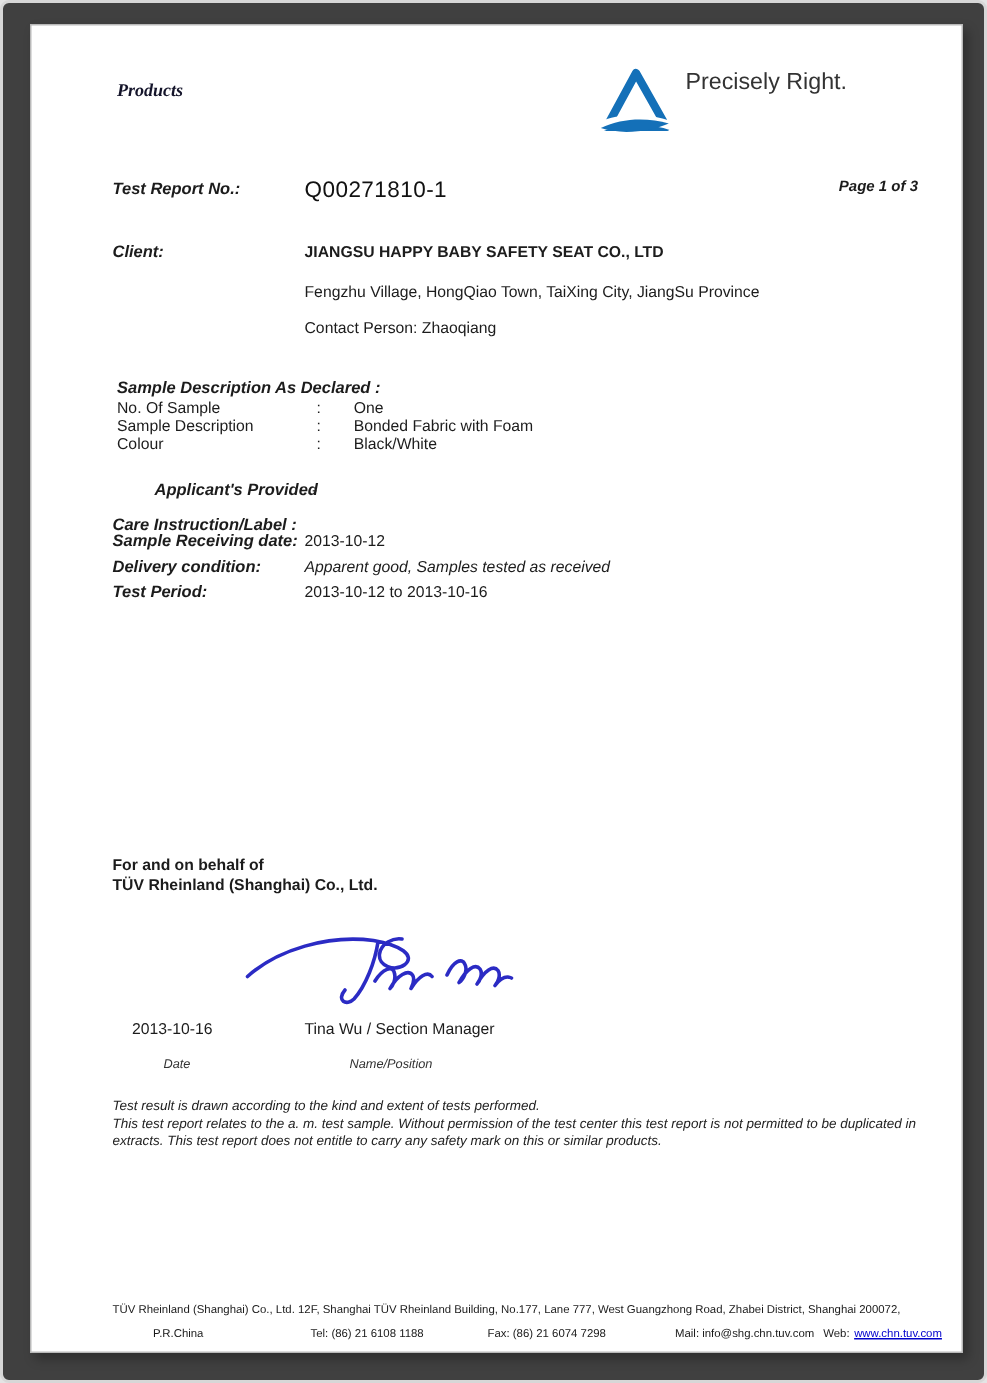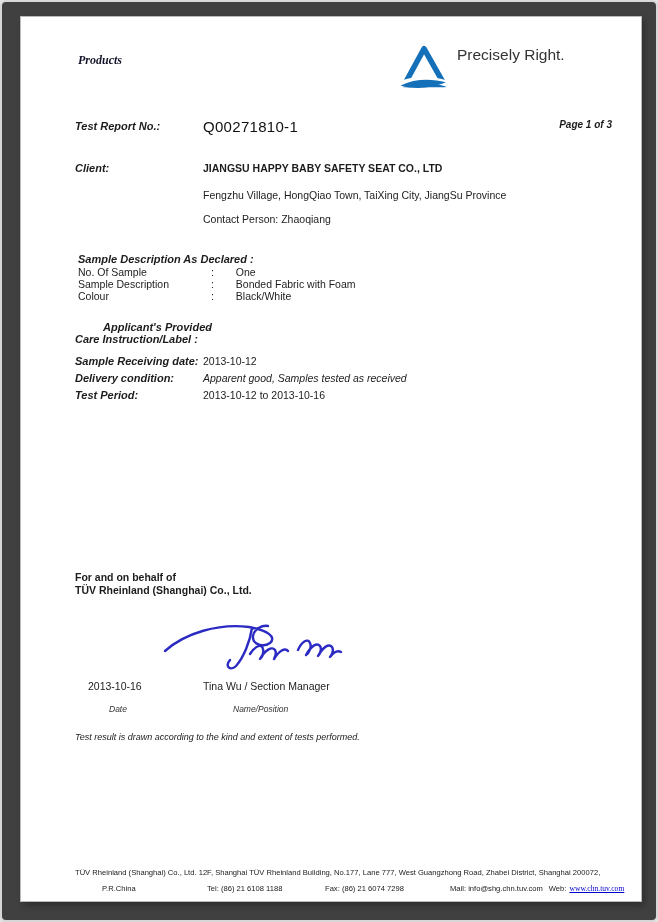--- a/index.html
+++ b/index.html
@@ -47,21 +47,21 @@
 
   .field-label { font-size: 11px; font-weight: bold; font-style: italic; color: #1c1c1c; }
   .field-value { font-size: 10.5px; color: #1c1c1c; }
 
   .sig-date-label { font-size: 8.5px; font-style: italic; color: #333; }
 
   .disclaimer { font-size: 9px; font-style: italic; color: #222; line-height: 11.5px; width: 545px; }
 
   .footer-text { font-size: 7.6px; color: #1a1a1a; }
   .footer-line2 { display: flex; }
-  .web-link { color: #0000cc; text-decoration: underline; font-family: Liberation Serif, serif; }
+  .web-link { color: #0000cc; text-decoration: underline; }
 </style>
 </head>
 <body>
 
 <div class="canvas-frame">
   <div class="doc-page">
 
     <div class="abs products-label" style="left:57px; top:36px;">Products</div>
 
     <div class="abs logo-row" style="left:378px; top:26px;">
@@ -99,21 +99,21 @@
       <span>Bonded Fabric with Foam</span>
     </div>
     <div class="abs field-value" style="left:57px; top:273px;">
       <span style="display:inline-block; width:130px;">Colour</span>
       <span style="display:inline-block; width:22px;">:</span>
       <span>Black/White</span>
     </div>
 
     <div class="abs field-label" style="left:54px; top:304px;margin-left:28px;">Applicant's Provided</div>
     <div class="abs field-value" style="left:187px; top:304px;">-</div>
-    <div class="abs field-label" style="left:54px; top:316px;">Care Instruction/Label :</div>
+    <div class="abs field-label" style="left:54px; top:327px;">Care Instruction/Label :</div>
 
     <div class="abs field-label" style="left:54px; top:338px;">Sample Receiving date:</div>
     <div class="abs field-value" style="left:182px; top:338px;text-align:right;">2013-10-12</div>
 
     <div class="abs field-label" style="left:54px; top:355px;">Delivery condition:</div>
     <div class="abs field-value i" style="left:182px; top:355px;">Apparent good, Samples tested as received</div>
 
     <div class="abs field-label" style="left:54px; top:372px;">Test Period:</div>
     <div class="abs field-value" style="left:182px; top:372px;">2013-10-12 to 2013-10-16</div>
 
@@ -129,20 +129,21 @@
       </svg>
     </div>
 
     <div class="abs field-value" style="left:67px; top:663px;">2013-10-16</div>
     <div class="abs field-value" style="left:182px; top:663px;">Tina Wu / Section Manager</div>
     <div class="abs sig-date-label" style="left:88px; top:687px;">Date</div>
     <div class="abs sig-date-label" style="left:212px; top:687px;">Name/Position</div>
 
     <div class="abs disclaimer" style="left:54px; top:715px;">
       <div>Test result is drawn according to the kind and extent of tests performed.</div>
+      <div>This test report relates to the a. m. test sample. Without permission of the test center this test report is not permitted to be duplicated in extracts. This test report does not entitle to carry any safety mark on this or similar products.</div>
     </div>
 
     <div class="abs footer-text" style="left:54px; top:851px; width:545px;">TÜV Rheinland (Shanghai) Co., Ltd. 12F, Shanghai TÜV Rheinland Building, No.177, Lane 777, West Guangzhong Road, Zhabei District, Shanghai 200072,</div>
     <div class="abs footer-text footer-line2" style="left:40px; top:867px; width:545px;margin-left:41px;">
       <span style="width:105px;">P.R.China</span>
       <span style="width:118px;">Tel: (86) 21 6108 1188</span>
       <span style="width:125px;">Fax: (86) 21 6074 7298</span>
       <span style="margin-right:6px;">Mail: info@shg.chn.tuv.com</span>
       <span style="margin-right:3px;">Web:</span>
       <span class="web-link">www.chn.tuv.com</span>

